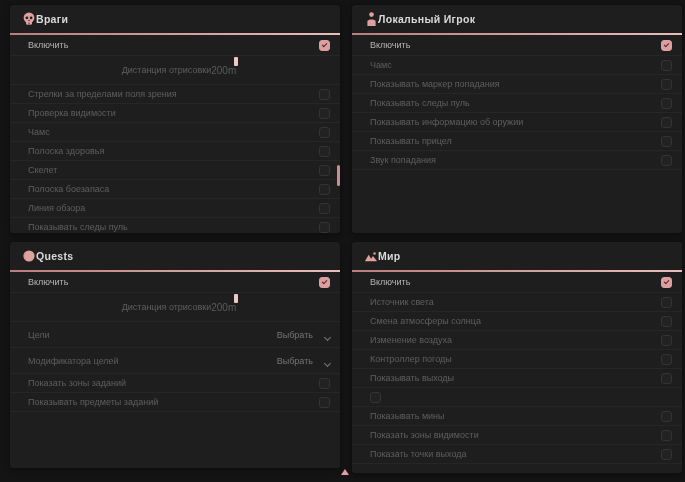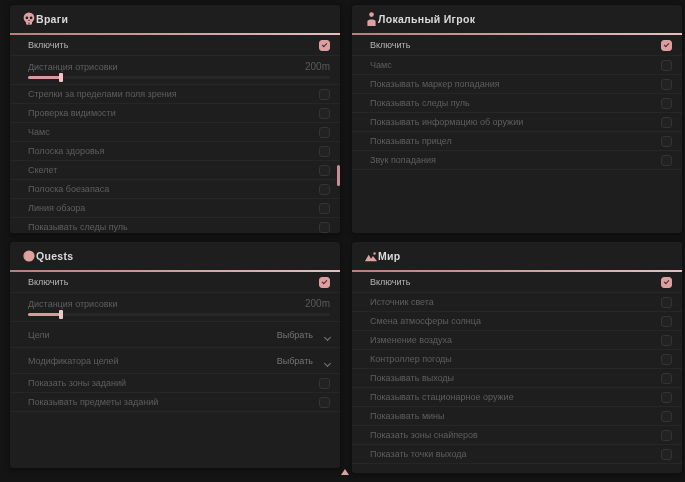--- a/index.html
+++ b/index.html
@@ -46,21 +46,21 @@
     display:flex; align-items:center; justify-content:center; flex:0 0 auto;
   }
   .checkbox.checked { background:#dc9e9e; border-color:#dc9e9e; }
   .check-icon {
     width:5px; height:3px; margin-top:-1px;
     border-left:1.5px solid #46272c; border-bottom:1.5px solid #46272c;
     transform:rotate(-45deg);
   }
 
   .row-slider {
-    height:29px; flex-direction:column; align-items:stretch; justify-content:center;
+    height:29px; flex-direction:row; align-items:stretch; justify-content:center;
   }
   .slider-top { display:flex; align-items:center; justify-content:space-between; }
   .slider-value { font-size:10px; color:#5a5a5a; }
   .slider-track {
     position:relative; height:3px; background:#272727; border-radius:2px; margin-top:4px;
   }
   .slider-fill { position:absolute; left:0; top:0; height:3px; background:#d89a9a; border-radius:2px; }
   .slider-handle {
     position:absolute; top:-3px; width:4px; height:9px;
     background:#f2c6c6; border-radius:1px;
@@ -281,29 +281,28 @@
   </div>
           <div class="row row-toggle">
     <span class="label">Контроллер погоды</span>
     <span class="checkbox"></span>
   </div>
           <div class="row row-toggle">
     <span class="label">Показывать выходы</span>
     <span class="checkbox"></span>
   </div>
           <div class="row row-toggle">
-    <span class="label">Показывать стационарное оружие</span>
     <span class="checkbox"></span>
   </div>
           <div class="row row-toggle">
     <span class="label">Показывать мины</span>
     <span class="checkbox"></span>
   </div>
           <div class="row row-toggle">
-    <span class="label">Показать зоны снайперов</span>
+    <span class="label">Показать зоны видимости</span>
     <span class="checkbox"></span>
   </div>
           <div class="row row-toggle">
     <span class="label">Показать точки выхода</span>
     <span class="checkbox"></span>
   </div>
         </div>
   </div>
     </div>
   <div class="cursor-triangle"></div>

